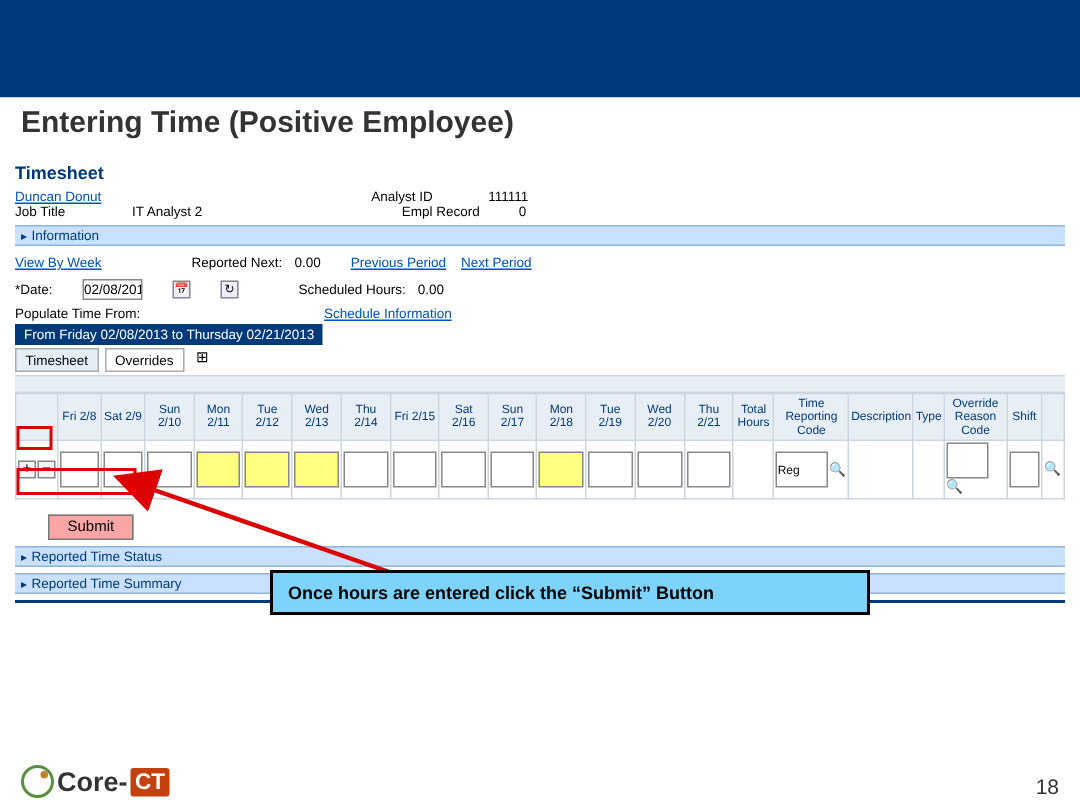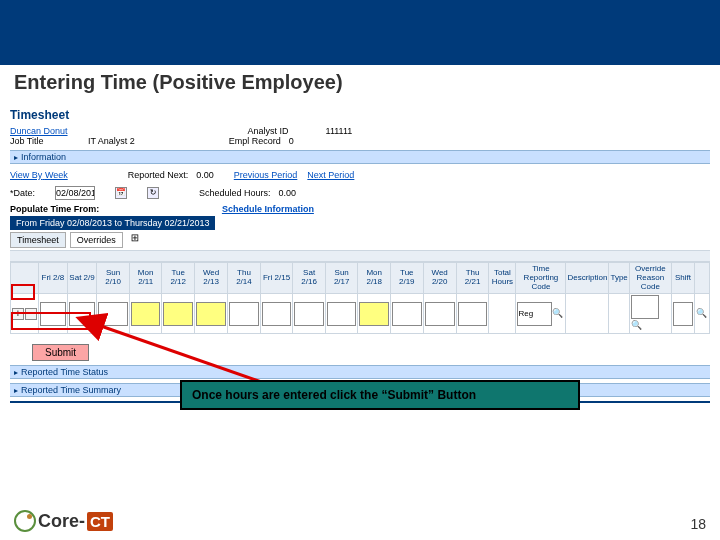--- a/index.html
+++ b/index.html
@@ -12,40 +12,40 @@
   .emp-row { display: flex; gap: 20px; font-size: 9px; }
   .emp-row > div { display: flex; gap: 8px; }
   .emp-row .lbl { width: 70px; }
   .link { color: #0050c0; text-decoration: underline; cursor: pointer; }
   .instructions-bar { background: #c9e0ff; border-top: 1px solid #90b4d6; border-bottom: 1px solid #90b4d6; height: 14px; margin-top: 4px; font-size: 9px; padding-left: 4px; color: #003a7a; display: flex; align-items: center; }
   .instructions-bar::before { content: "▸"; margin-right: 3px; font-size: 8px; }
   .mid-row { display: flex; gap: 20px; font-size: 9px; margin-top: 6px; align-items: center; }
   .date-input { width: 40px; height: 14px; font-size: 9px; border: 1px solid #888; }
   .icon-btn { width: 12px; height: 12px; border: 1px solid #888; background: #eef; display: inline-block; font-size: 8px; text-align: center; line-height: 10px; }
   .hours-block { display: flex; gap: 8px; }
-  .pt-label { font-size: 9px; font-weight: bold; margin-top: 4px; }
+  .pt-label { font-size: 9px; font-weight: normal; margin-top: 4px; }
   .sched-link { font-size: 9px; margin-left: 120px; }
   .period-range { background: #003a7a; color: #fff; font-size: 9px; padding: 2px 6px; display: inline-block; margin-top: 2px; }
   .tabs { display: flex; gap: 4px; margin-top: 2px; }
   .tab { border: 1px solid #aaa; padding: 2px 6px; font-size: 9px; background: #fff; }
   .tab.active { background: #e5edf5; }
   .grid-bar { height: 12px; background: #e8eef5; border-top: 1px solid #ccd6e0; border-bottom: 1px solid #ccd6e0; margin-top: 2px; }
   .timesheet-table { width: 100%; border-collapse: collapse; margin-top: 0; }
   .timesheet-table th { background: #e8eef5; border: 1px solid #ccd6e0; font-size: 8px; font-weight: normal; padding: 2px 1px; color: #003a7a; line-height: 1.1; text-align: center; vertical-align: middle; }
   .timesheet-table td { border: 1px solid #ccd6e0; padding: 1px; height: 16px; }
   .cell-input { width: 100%; height: 24px; border: 1px solid #888; font-size: 8px; }
   .cell-input.hl { background: #ffff80; }
   .plus-minus { display: flex; gap: 1px; }
   .pm-btn { width: 12px; height: 12px; border: 1px solid #888; background: #f4f4f4; font-size: 10px; line-height: 10px; text-align: center; }
   .mag { width: 12px; height: 12px; display: inline-block; text-align: center; font-size: 9px; color: #555; }
   .submit-row { margin-top: 10px; }
   .submit-btn { border: 1px solid #777; background: #fca5a5; padding: 2px 12px; font-size: 10px; cursor: pointer; position: relative; margin-left: 22px; }
   .section-bar { background: #c9e0ff; border-top: 1px solid #90b4d6; border-bottom: 1px solid #90b4d6; height: 14px; font-size: 9px; padding-left: 4px; color: #003a7a; display: flex; align-items: center; margin-top: 4px; }
   .section-bar::before { content: "▸"; margin-right: 3px; font-size: 8px; }
-  .callout-box { border: 2px solid #000; background: #0f766e; padding: 6px 10px; font-size: 12px; font-weight: bold; position: absolute; top: 380px; left: 180px; width: 400px; text-align: left; }
+  .callout-box { border: 2px solid #000; background: #7dd3fc; padding: 6px 10px; font-size: 12px; font-weight: bold; position: absolute; top: 380px; left: 180px; width: 400px; text-align: left; }
   .arrow-svg { position: absolute; top: 280px; left: 20px; width: 280px; height: 110px; pointer-events: none; }
   .footer { position: absolute; bottom: 8px; left: 0; width: 100%; display: flex; justify-content: space-between; align-items: flex-end; padding: 0 14px; }
   .logo { display: flex; align-items: center; gap: 2px; font-size: 18px; font-weight: bold; color: #333; }
   .logo-circle { width: 22px; height: 22px; border: 2px solid #5a8f3d; border-radius: 50%; position: relative; }
   .logo-circle::after { content: ""; position: absolute; width: 5px; height: 5px; background: #c08030; border-radius: 50%; top: 2px; right: 2px; }
   .page-num { font-size: 14px; color: #333; }
   .red-box { position: absolute; border: 2px solid #d00; }
   .red-box.b1 { top: 284px; left: 11px; width: 24px; height: 16px; }
   .red-box.b2 { top: 312px; left: 11px; width: 80px; height: 18px; }
 </style>
@@ -66,21 +66,21 @@
       <div style="margin-left:160px;">
         <span class="lbl">Analyst ID</span>
         <span>111111</span>
       </div>
     </div>
     <div class="emp-row">
       <div>
         <span class="lbl">Job Title</span>
         <span>IT Analyst 2</span>
       </div>
-      <div style="margin-left:56px;text-align:right;">
+      <div style="margin-left:113px;">
         <span class="lbl">Empl Record</span>
         <span>0</span>
       </div>
     </div>
 
     <div class="instructions-bar">Information</div>
 
     <div class="mid-row">
       <span class="link"><span>View By</span> <span>Week</span></span>
       <div style="margin-left:40px;" class="hours-block">

